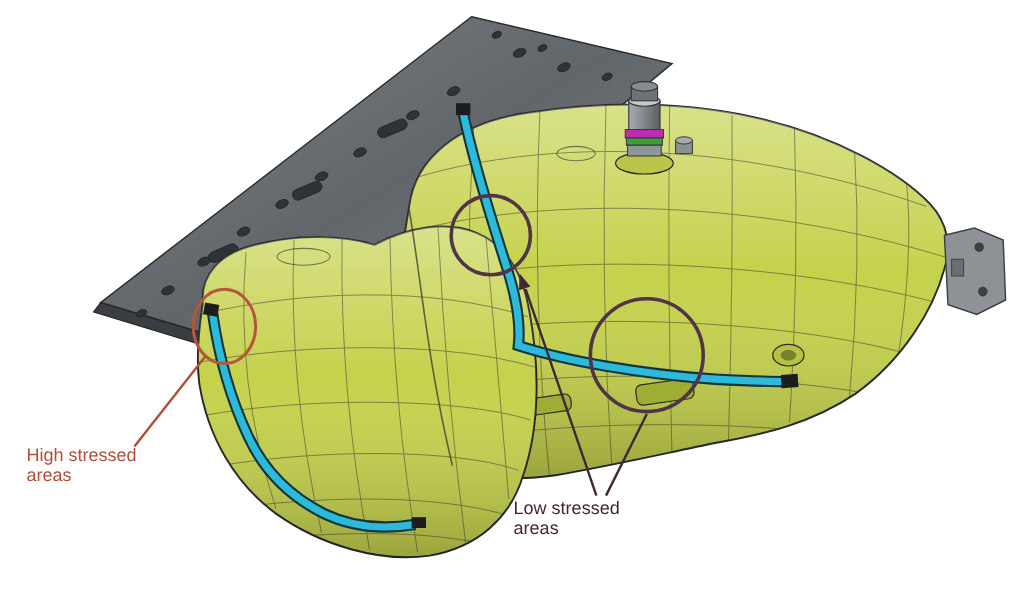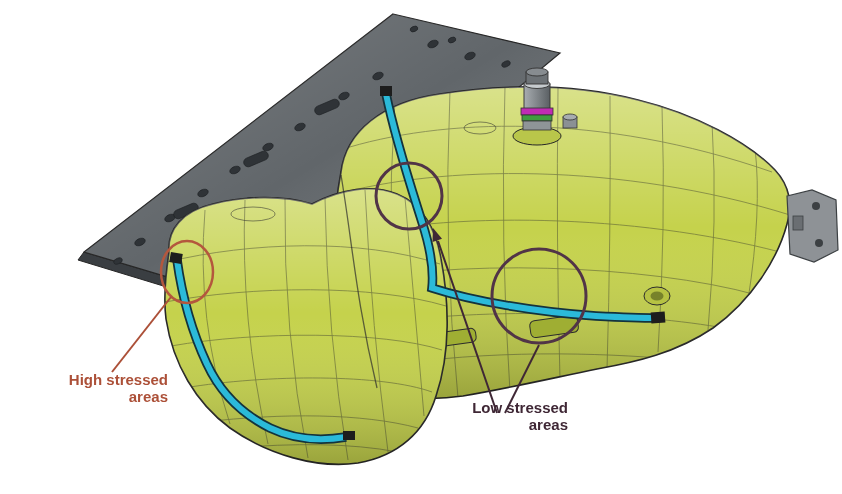--- a/index.html
+++ b/index.html
@@ -7,28 +7,28 @@
   .stage {
     position: relative;
     width: 842px;
     height: 494px;
     background: var(--background, #ffffff);
     overflow: hidden;
   }
   .stage svg { position: absolute; left: 0; top: 0; }
   .callout-label {
     position: absolute;
-    font-weight: 700;
+    font-weight: 400;
     font-size: 15px;
     line-height: 1.15;
-    text-align: right;
+    text-align: left;
     user-select: none;
   }
   .label-high { color: var(--high-stress, #ac5038); left: 22px; top: 371px; width: 146px; }
-  .label-low  { color: var(--low-stress, #3f2735);  left: 428px; top: 399px; width: 140px; }
+  .label-low  { color: var(--low-stress, #3f2735);  left: 428px; top: 415px; width: 140px; }
 </style>
 </head>
 <body>
 
 <div class="stage">
 
   <svg width="842" height="494" viewBox="0 0 842 494" xmlns="http://www.w3.org/2000/svg">
 
     <defs>
       <linearGradient id="shadeV" x1="0" y1="0" x2="0" y2="1">

